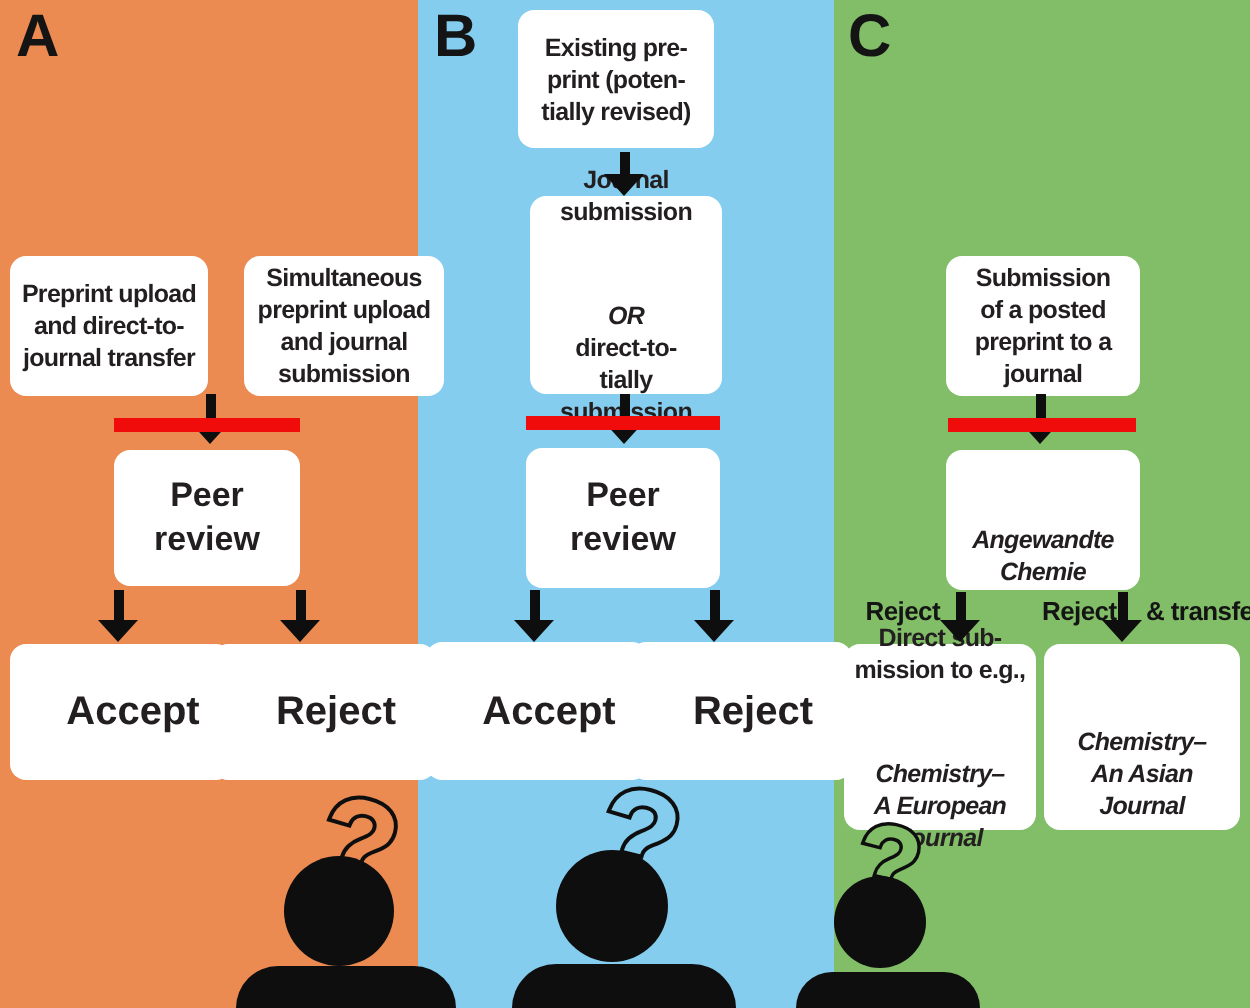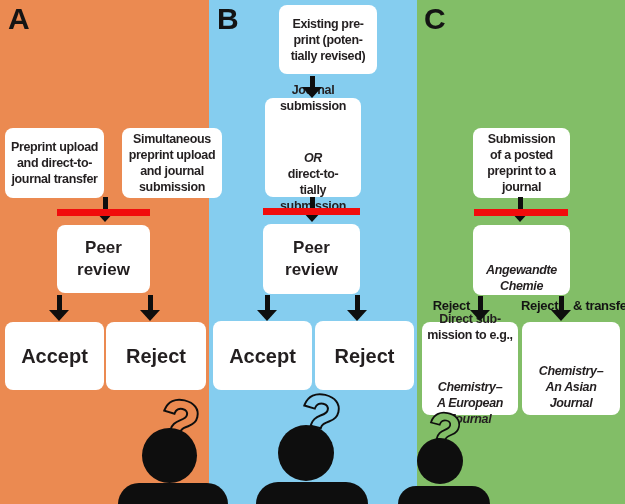--- a/index.html
+++ b/index.html
@@ -25,21 +25,21 @@
     background:var(--box-bg);
     border-radius:8px;
     display:flex;flex-direction:column;
     align-items:center;justify-content:center;
     text-align:center;
     z-index:2;
   }
   .fbox span{white-space:pre;display:block;}
   .fs-sm{font-size:12.5px;line-height:1.28;letter-spacing:-0.35px;}
   .fs-md{font-size:17px;line-height:1.3;}
-  .fs-lg{font-size:20px;line-height:1.2;}
+  .fs-lg{font-size:20px;line-height:1.2;padding-left:12px;}
   .italic{font-style:italic;margin-top:36px;}
   .bar{
     position:absolute;height:7px;background:var(--bar);z-index:4;
   }
   .arrow{
     position:absolute;width:20px;
     display:flex;flex-direction:column;align-items:center;
     z-index:3;
   }
   .arrow .stem{width:5px;background:var(--silhouette);flex:1 1 auto;}
@@ -117,21 +117,21 @@
     <span>Accept</span>
   </div>
   <div class="fbox fs-lg" style="left:106px;top:322px;width:100px;height:68px;">
     <span>Reject</span>
   </div>
 
   <span class="qmark" style="left:160px;top:392px;font-size:62px;color:var(--panel-a);transform:rotate(14deg);">?</span>
   <div class="head-circle" style="left:142px;top:428px;width:55px;height:55px;"></div>
   <div class="shoulders" style="left:118px;top:483px;width:110px;height:21px;border-radius:22px 22px 0 0;"></div>
 
-  <div class="fbox fs-sm" style="left:279px;top:5px;width:98px;height:69px;">
+  <div class="fbox fs-sm" style="left:259px;top:5px;width:98px;height:69px;">
     <span>Existing pre-
 print (poten-
 tially revised)</span>
   </div>
 
   <div class="arrow" style="left:302px;top:76px;height:22px;">
     <div class="stem"></div>
       <div class="head"></div>
   </div>
 

